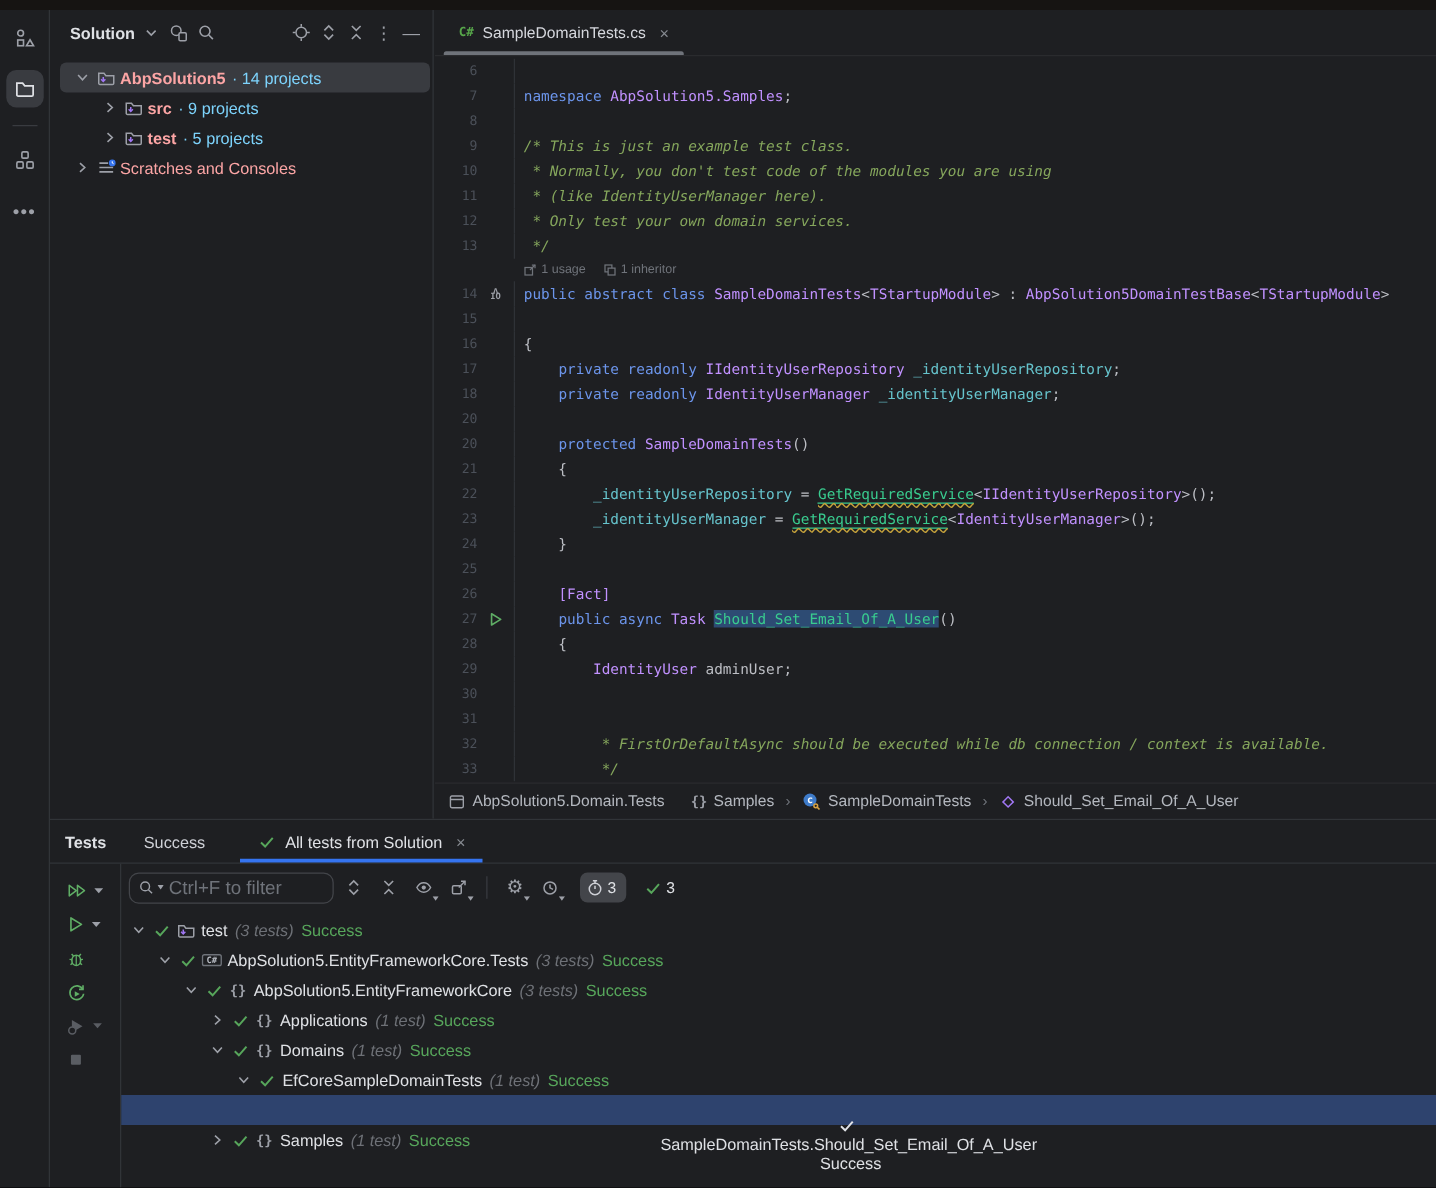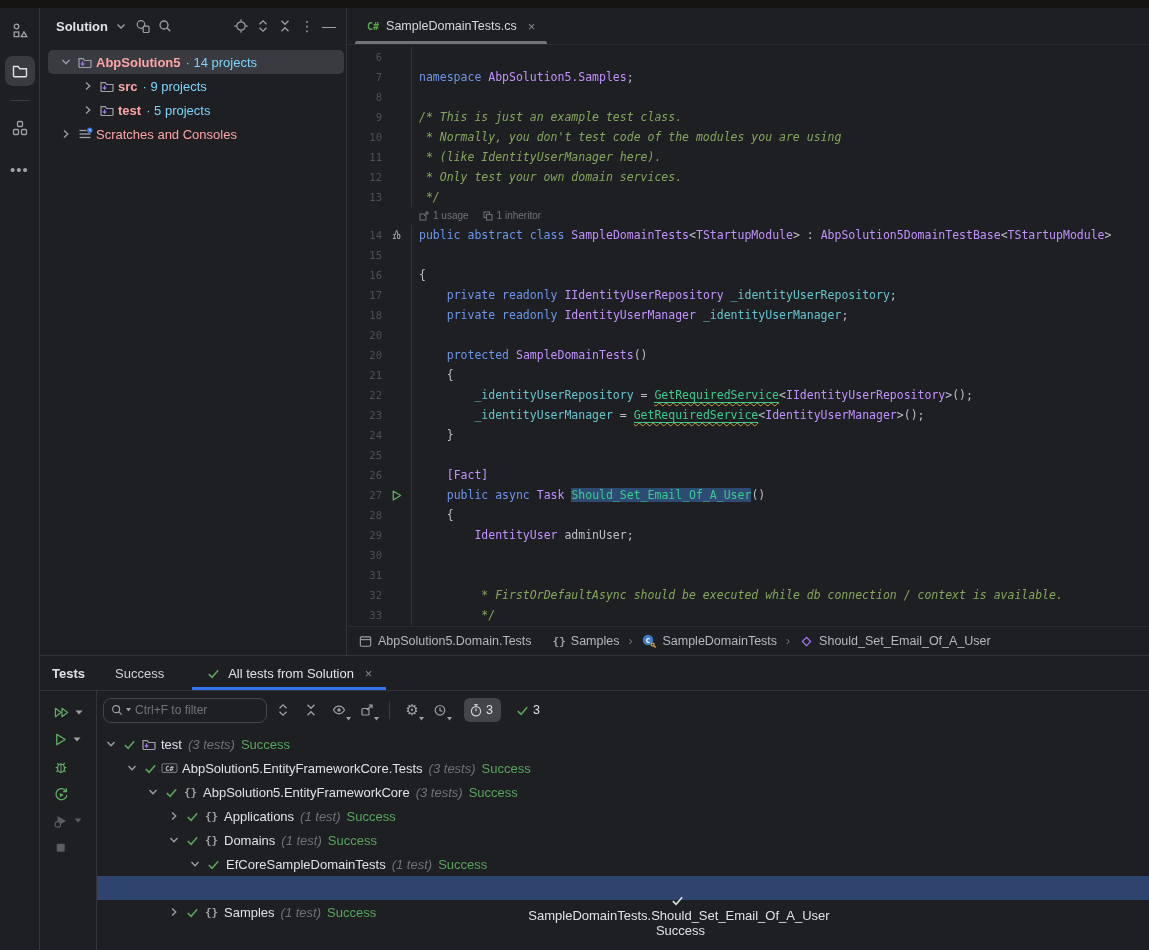--- a/index.html
+++ b/index.html
@@ -63,21 +63,21 @@
   .th-title{align-self:center;font-size:13px;font-weight:bold;margin-left:12px;}
   .th-tab{display:flex;align-items:center;font-size:13px;color:#CED0D6;padding:0 14px;margin-left:14px;gap:7px;}
   .th-tab.first{margin-left:16px;}
   .th-tab.active{box-shadow:inset 0 -3px 0 #3574F0;color:#DFE1E5;}
   .tests-body{position:absolute;left:0;top:35px;right:0;bottom:0;}
   .run-col{position:absolute;left:0;top:0;width:57px;bottom:0;border-right:1px solid #313438;box-sizing:border-box;padding-top:8px;}
   .runbtn{height:27px;display:flex;align-items:center;padding-left:13px;gap:5px;}
   .tests-main{position:absolute;left:57px;top:0;right:0;bottom:0;}
   .filter-row{height:38px;display:flex;align-items:center;}
   .searchbox{margin-left:6px;width:164px;height:25px;border:1px solid #43454A;border-radius:8px;display:flex;align-items:center;box-sizing:border-box;padding:0 6px;gap:2px;}
-  .searchbox input{background:transparent;border:0;outline:none;color:#BCBEC4;font-size:12px;width:110px;font-family:"Liberation Sans",sans-serif;}
+  .searchbox input{background:transparent;border:0;outline:none;color:#BCBEC4;font-size:15px;width:110px;font-family:"Liberation Sans",sans-serif;}
   .searchbox input::placeholder{color:#6F737A;}
   .t-ic{width:24px;height:24px;display:flex;align-items:center;justify-content:center;margin-left:4px;position:relative;color:#9DA0A8;}
   .t-ic .mini-caret{position:absolute;right:0px;bottom:1px;}
   .vsep{width:1px;height:18px;background:#393B40;margin:0 6px 0 10px;}
   .pill{display:flex;align-items:center;background:#43454A;border-radius:6px;height:24px;padding:0 8px 0 4px;margin-left:12px;gap:2px;font-size:12.5px;color:#DFE1E5;}
   .passed{display:flex;align-items:center;margin-left:14px;gap:3px;font-size:12.5px;color:#DFE1E5;}
   .tests-tree{position:absolute;left:0;top:38px;right:0;bottom:0;padding-top:3px;}
   .trow{height:24px;display:flex;align-items:center;font-size:13px;white-space:nowrap;}
   .trow.sel{background:#2E436E;}
   .tlabel{color:#DFE1E5;margin-left:3px;}

